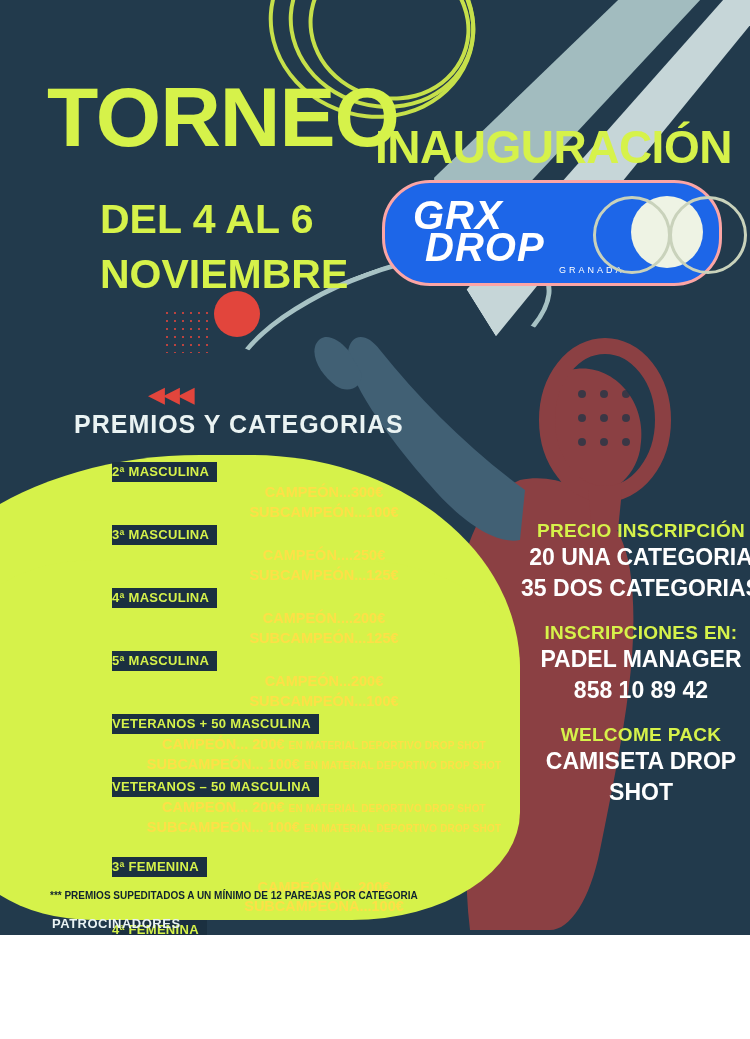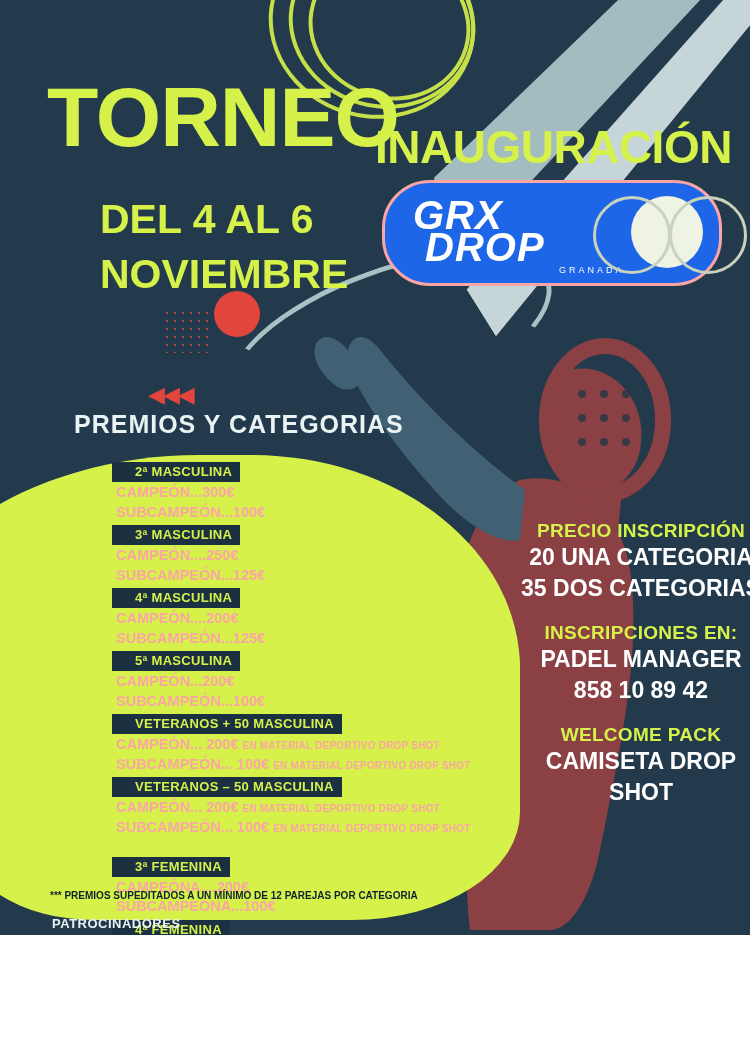--- a/index.html
+++ b/index.html
@@ -129,26 +129,26 @@
   .premios-head{
     position:absolute;left:74px;top:410px;
     font-size:25px;font-weight:bold;color:#eaf3f3;letter-spacing:1px;
   }
   
   .cats{
     position:absolute;left:112px;top:458px;width:420px;
   }
   .cat-title{
     display:inline-block;background:#1b3040;color:#d6f24a;
-    font-size:13px;font-weight:bold;padding:2px 8px 3px 23px;
+    font-size:13px;font-weight:bold;padding:2px 8px 3px 0;
     letter-spacing:.3px;margin-top:4px;
   }
   .cat-line{
-    color:#fca5a5;font-size:14.5px;font-weight:bold;
-    margin:1px 0 0 4px;line-height:1.28;
+    color:#fde047;font-size:14.5px;font-weight:bold;
+    margin:1px 0 0 4px;line-height:1.28;text-align:center;
   }
   .cat-line .small{
     font-size:10px;font-weight:bold;letter-spacing:.2px;
   }
   .cats .gap{height:16px;}
   .note{
     position:absolute;left:50px;top:890px;
     font-size:10px;font-weight:bold;color:#10222f;
   }
   .patro{

